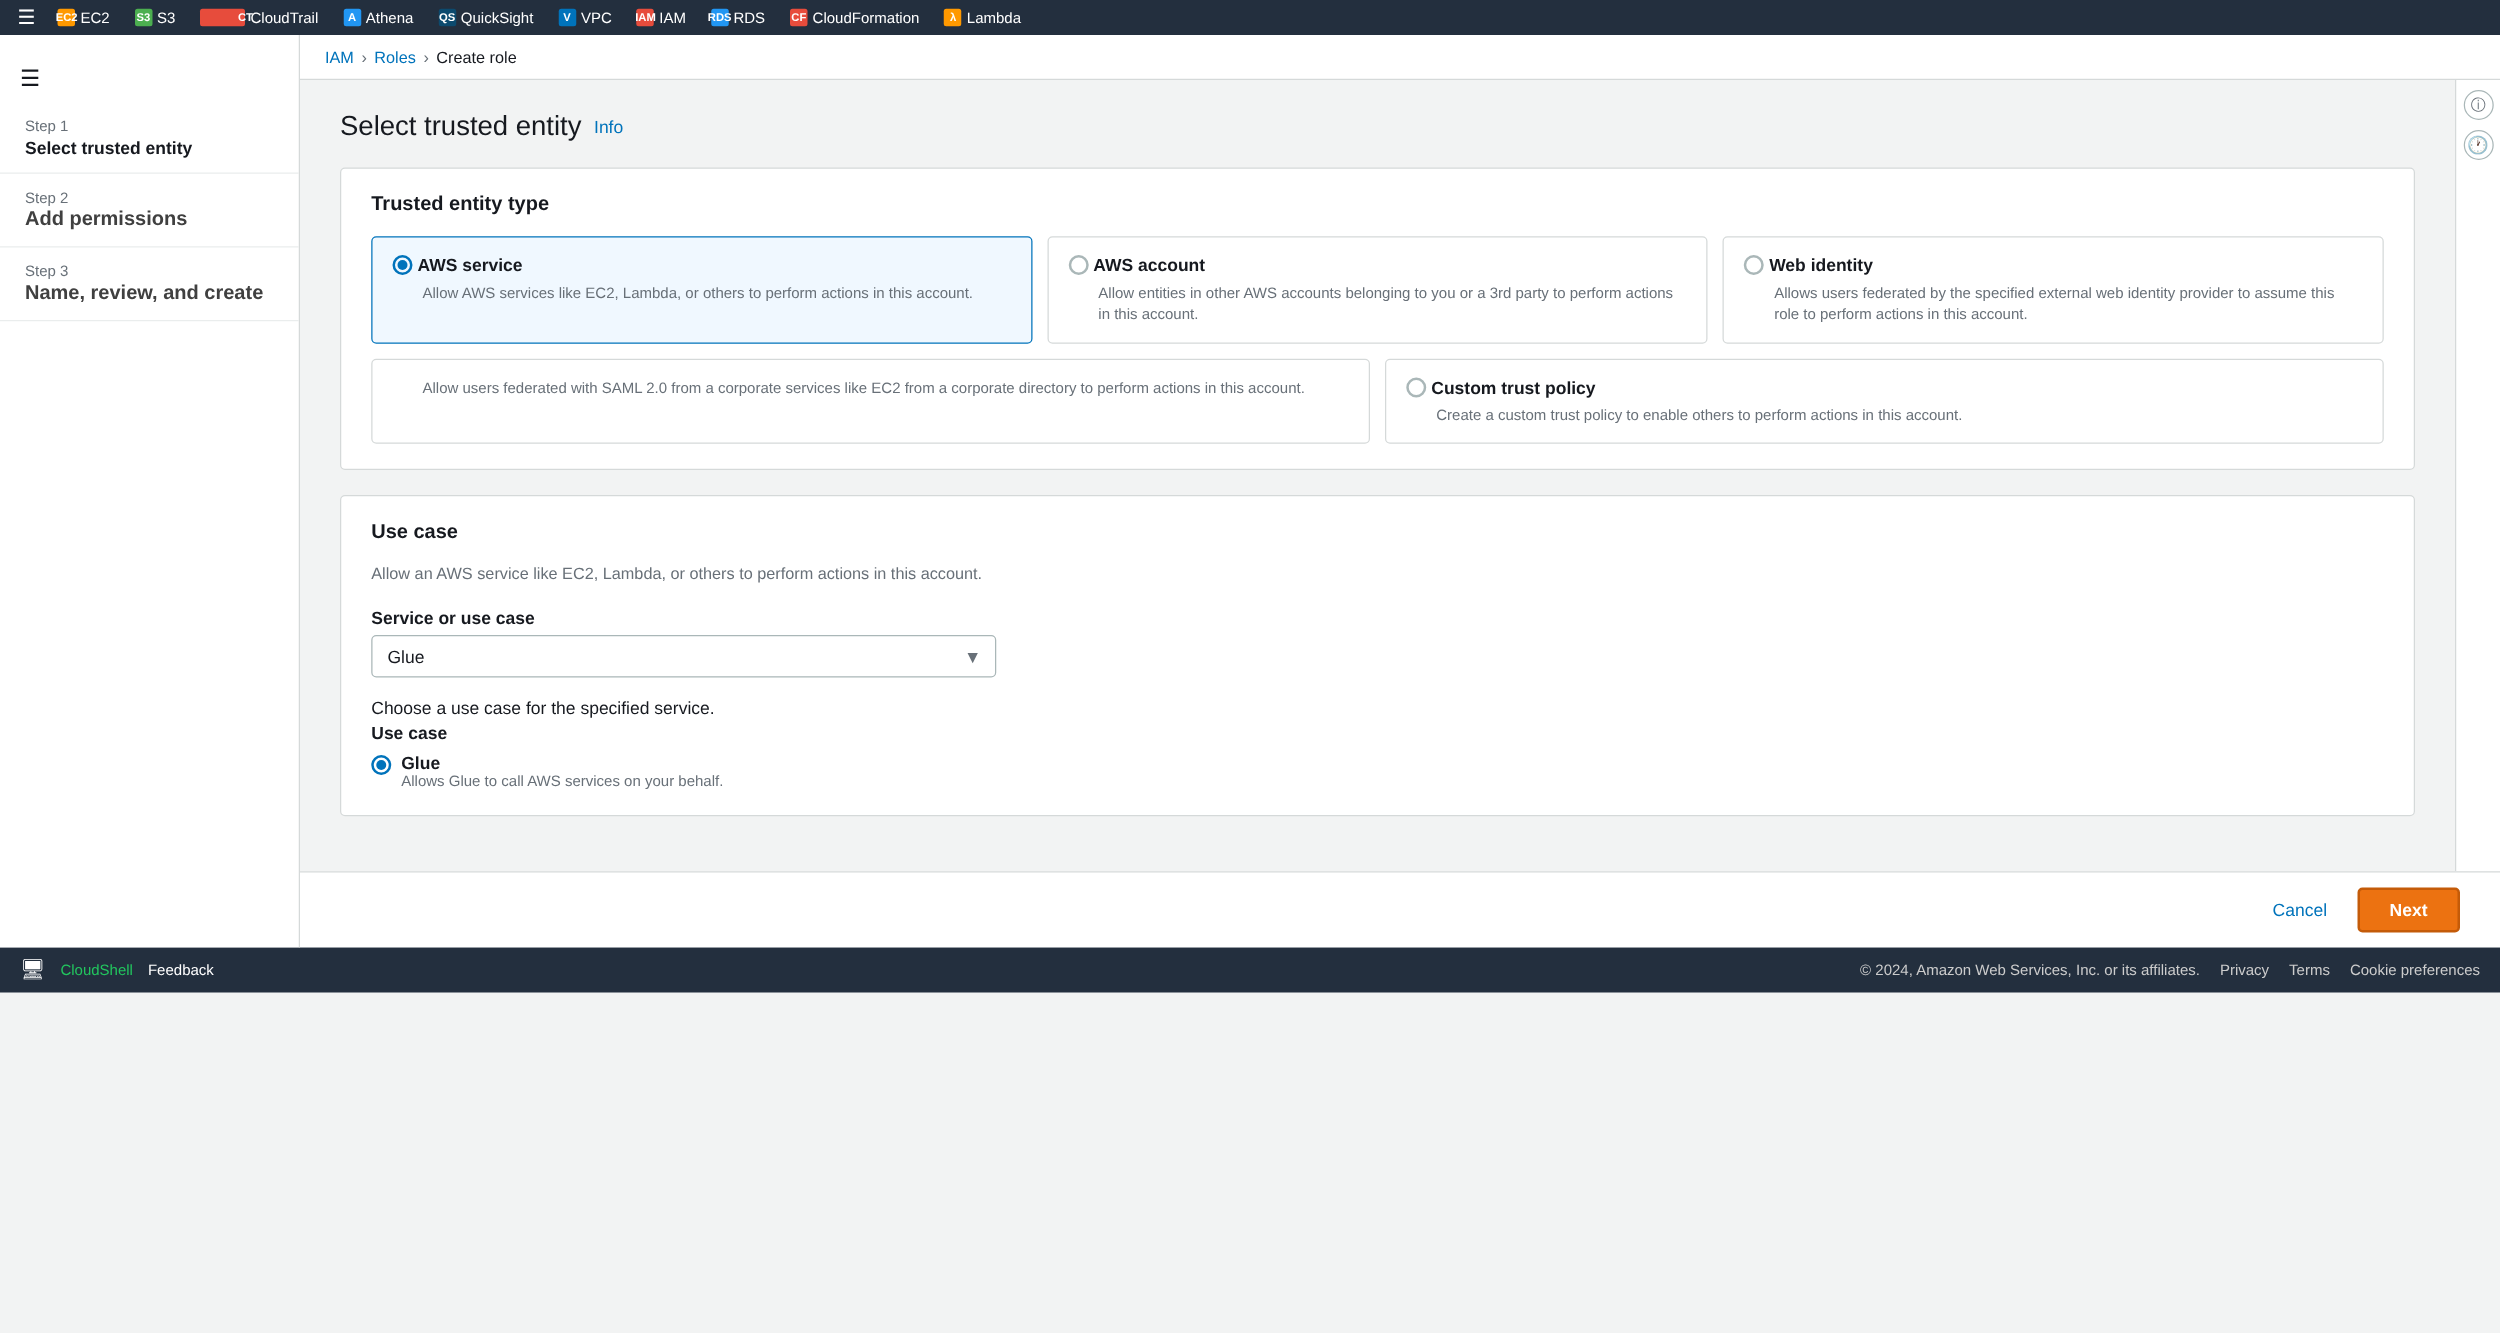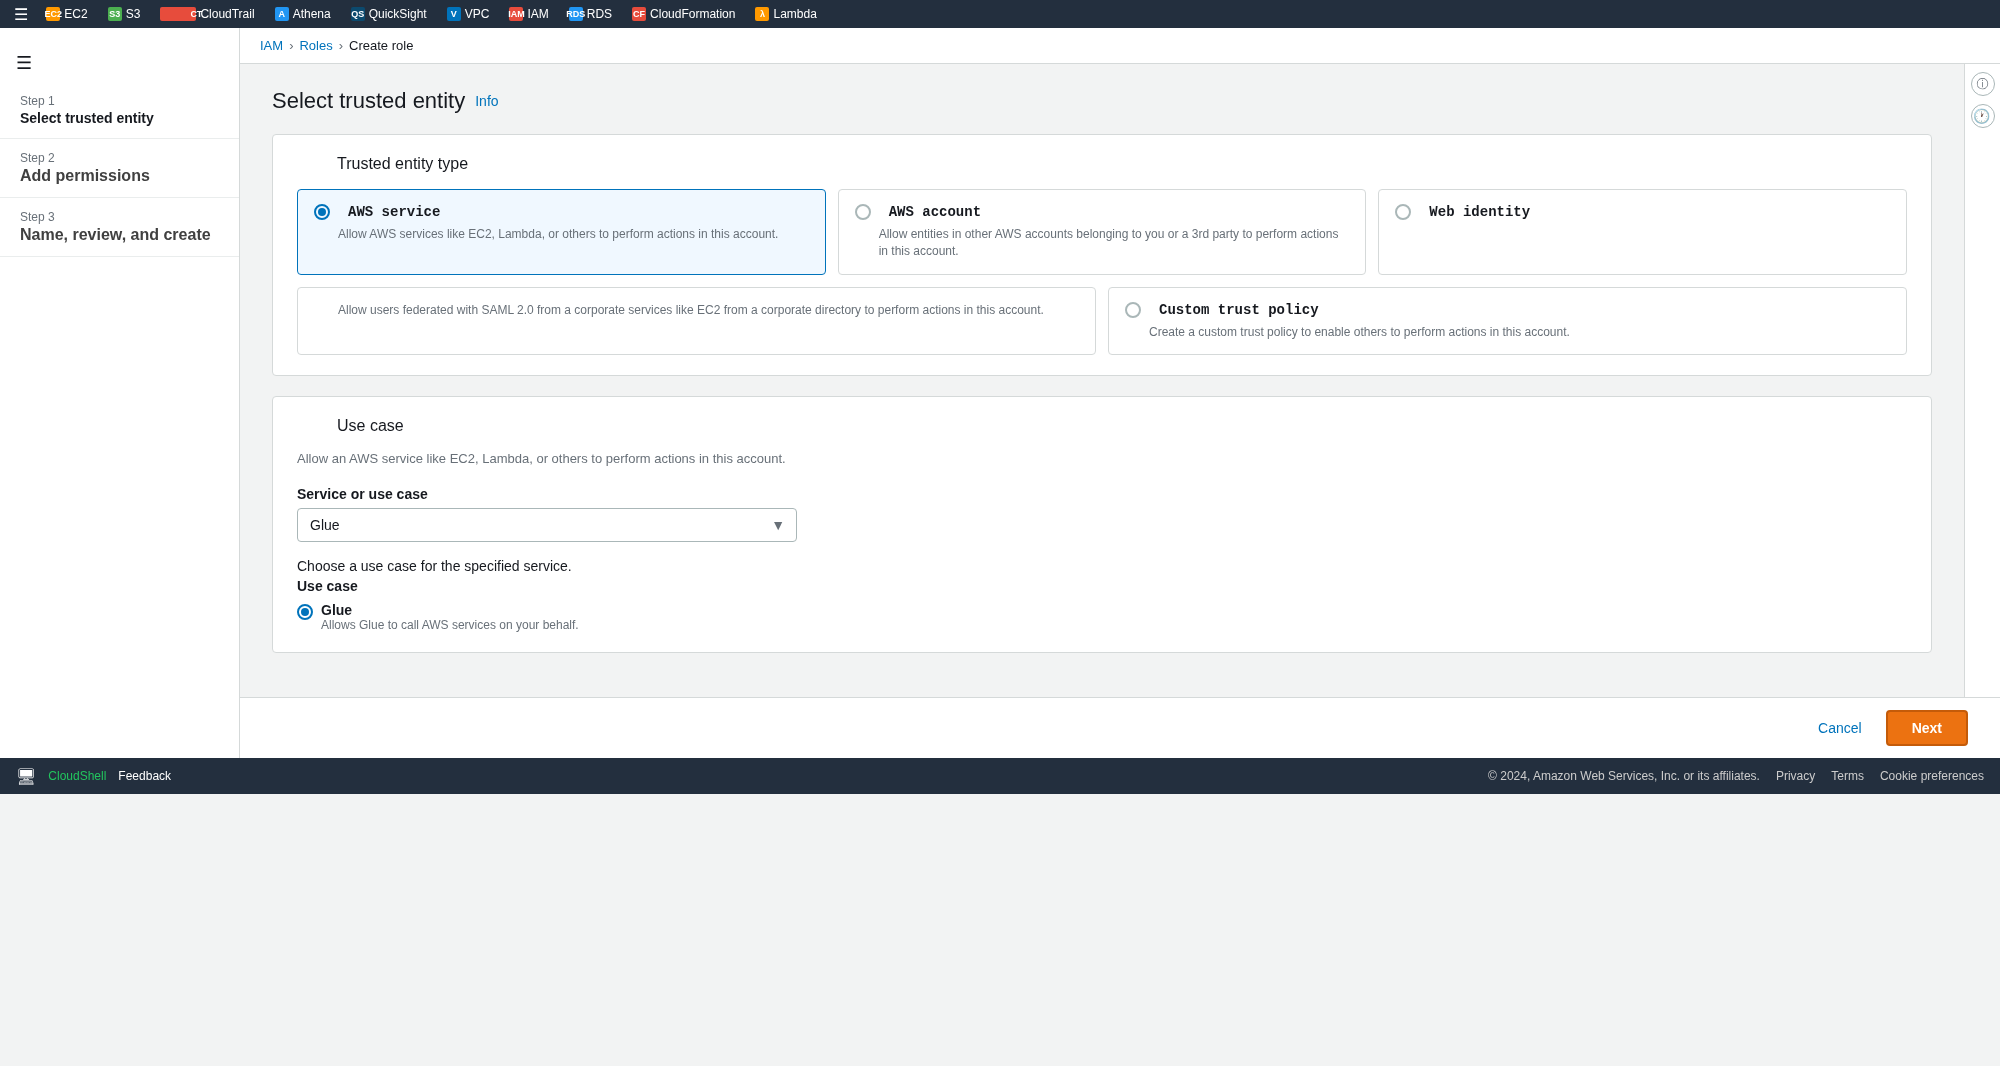--- a/index.html
+++ b/index.html
@@ -126,24 +126,23 @@
     
     .card {
       background: #fff;
       border: 1px solid #d5d9d9;
       border-radius: 4px;
       margin-bottom: 20px;
       padding: 20px 24px;
     }
     .card-title {
       font-size: 16px;
-      font-weight: 400;
+      font-weight: 700;
       color: #16191f;
       margin-bottom: 16px;
-      margin-left: 40px;
     }
 
     
     .radio-grid {
       display: grid;
       grid-template-columns: 1fr 1fr 1fr;
       gap: 12px;
       margin-bottom: 0;
     }
     .radio-option {
@@ -153,23 +152,22 @@
       cursor: pointer;
       background: #fff;
     }
     .radio-option.selected {
       border-color: #0073bb;
       background: #f0f8ff;
     }
     .radio-option-header {
       display: flex;
       align-items: center;
-      gap: 18px;
+      gap: 4px;
       margin-bottom: 6px;
-      font-family: Liberation Mono, monospace;
     }
     .radio-circle {
       width: 16px;
       height: 16px;
       border-radius: 50%;
       border: 2px solid #aab7b8;
       display: inline-flex;
       align-items: center;
       justify-content: center;
       flex-shrink: 0;
@@ -459,20 +457,21 @@
                   <span class="radio-option-title">AWS account</span>
                 </div>
                 <div class="radio-option-desc">Allow entities in other AWS accounts belonging to you or a 3rd party to perform actions in this account.</div>
               </div>
 
               <div class="radio-option">
                 <div class="radio-option-header">
                   <div class="radio-circle"></div>
                   <span class="radio-option-title">Web identity</span>
                 </div>
+                <div class="radio-option-desc">Allows users federated by the specified external web identity provider to assume this role to perform actions in this account.</div>
               </div>
             </div>
 
             <div class="radio-grid-2" style="margin-top:12px;">
 
               <div class="radio-option">
                 <div class="radio-option-desc">Allow users federated with SAML 2.0 from a corporate services like EC2 from a corporate directory to perform actions in this account.</div>
               </div>
 
               <div class="radio-option">

